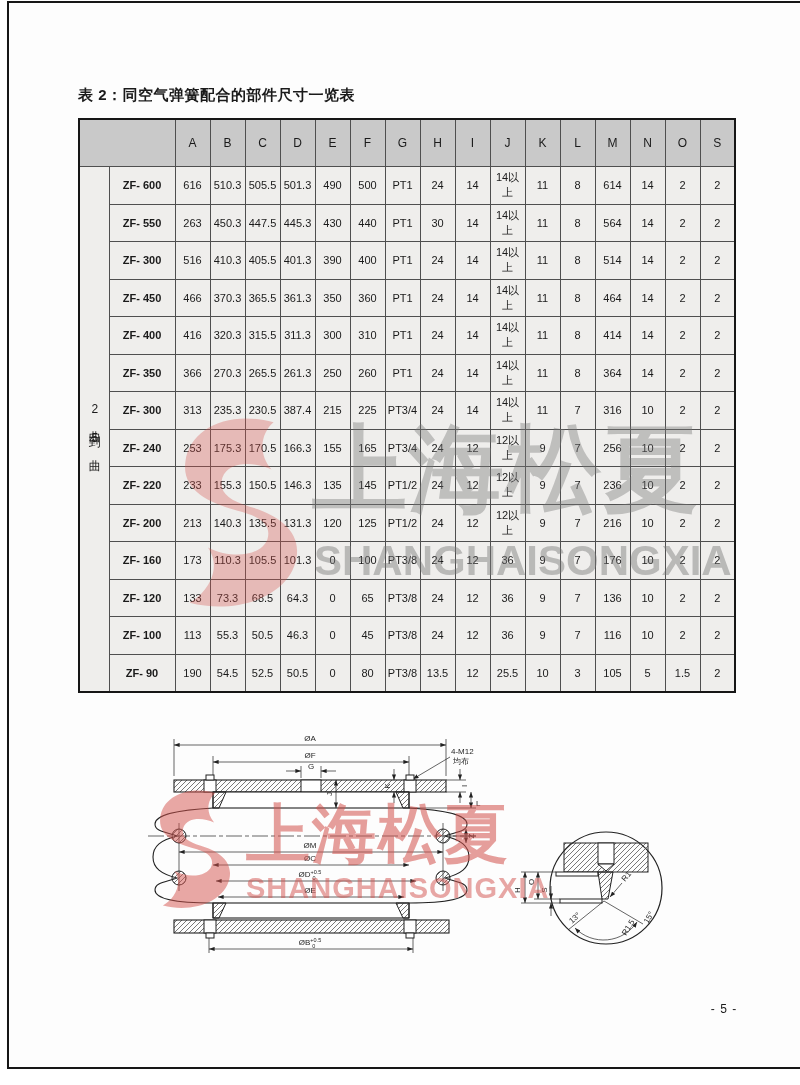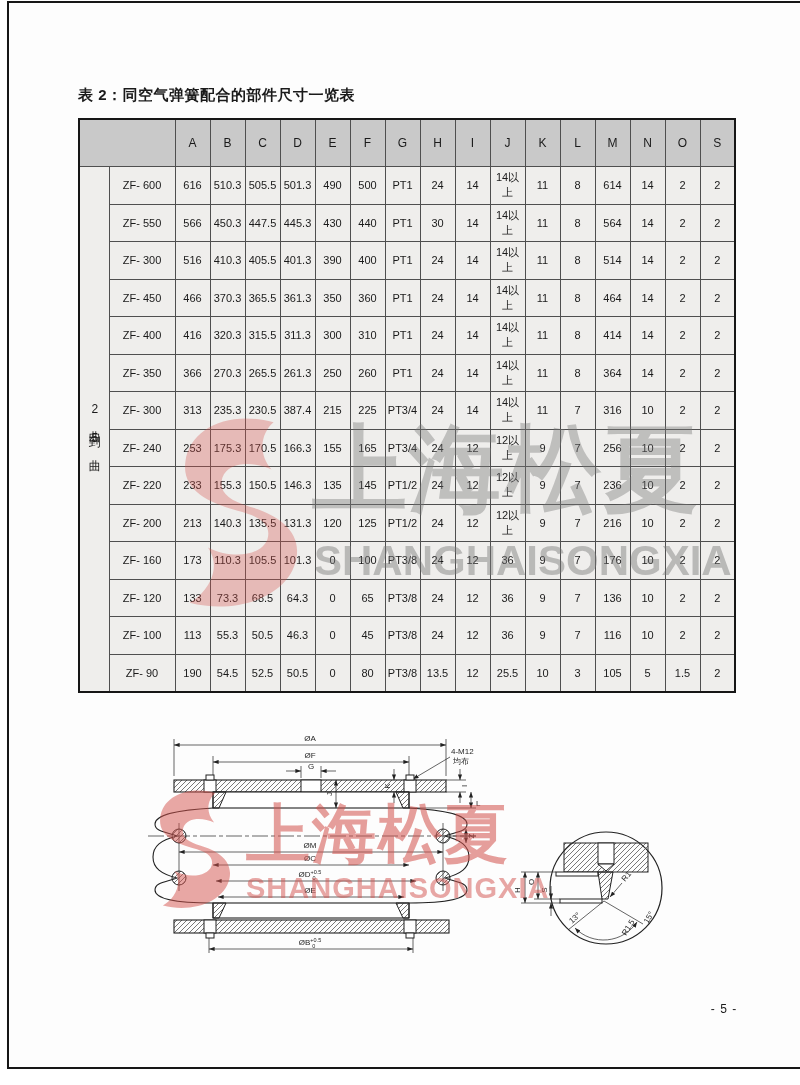--- a/index.html
+++ b/index.html
@@ -5,21 +5,21 @@
   html,body{margin:0;padding:0;background:#fff;}
   .page{position:relative;width:800px;height:1070px;background:#fdfdfd;
         font-family:"Liberation Sans",sans-serif;color:#1a1a1a;overflow:hidden;margin-left:6px;}
   .page-frame{position:absolute;inset:1px;border:2px solid #161616;pointer-events:none;}
   .title{position:absolute;left:72px;top:86px;font-size:15px;font-weight:bold;letter-spacing:.5px;}
   table.dim{position:absolute;left:72px;top:118px;width:656px;border-collapse:collapse;
         table-layout:fixed;font-size:11px;border:2px solid #161616;z-index:1;}
   table.dim th,table.dim td{border:1px solid #4f4f4f;text-align:center;padding:0;overflow:hidden;}
   table.dim thead th{height:46px;background:#c9c9c9;font-size:12px;font-weight:normal;}
   table.dim tbody td{height:36.5px;background:#efeeec;}
-  td.modelcell{background:#dcdcdc;}
+  td.modelcell{background:#dcdcdc;font-weight:bold;}
   td.groupcell{background:#d6d6d6;vertical-align:middle;}
   .vtext{display:inline-block;writing-mode:vertical-lr;text-orientation:upright;
         letter-spacing:5px;font-size:12px;line-height:1.1;}
   .wm{position:absolute;pointer-events:none;white-space:nowrap;line-height:1;}
   .wm-logo-top{left:128px;top:408px;width:230px;height:205px;opacity:.33;z-index:4;}
   .wm-cn-top{left:306px;top:422px;font-size:95px;font-weight:bold;color:rgba(120,120,120,.40);letter-spacing:2px;z-index:4;}
   .wm-en-top{left:308px;top:540px;font-size:42px;font-weight:bold;color:rgba(120,120,120,.45);z-index:4;}
   .wm-logo-bot{left:130px;top:778px;width:128px;height:140px;opacity:.5;z-index:4;}
   .wm-cn-bot{left:240px;top:802px;font-size:64px;font-weight:bold;color:rgba(209,80,75,.55);letter-spacing:2px;z-index:4;}
   .wm-en-bot{left:240px;top:874px;font-size:29px;font-weight:bold;color:rgba(209,80,75,.5);letter-spacing:1px;z-index:4;}
@@ -96,21 +96,21 @@
           <td>14以上</td>
           <td>11</td>
           <td>8</td>
           <td>614</td>
           <td>14</td>
           <td>2</td>
           <td>2</td>
         </tr>
         <tr>
           <td class="modelcell">ZF- 550</td>
-          <td>566</td>
+          <td>263</td>
           <td>450.3</td>
           <td>447.5</td>
           <td>445.3</td>
           <td>430</td>
           <td>440</td>
           <td>PT1</td>
           <td>30</td>
           <td>14</td>
           <td>14以上</td>
           <td>11</td>

